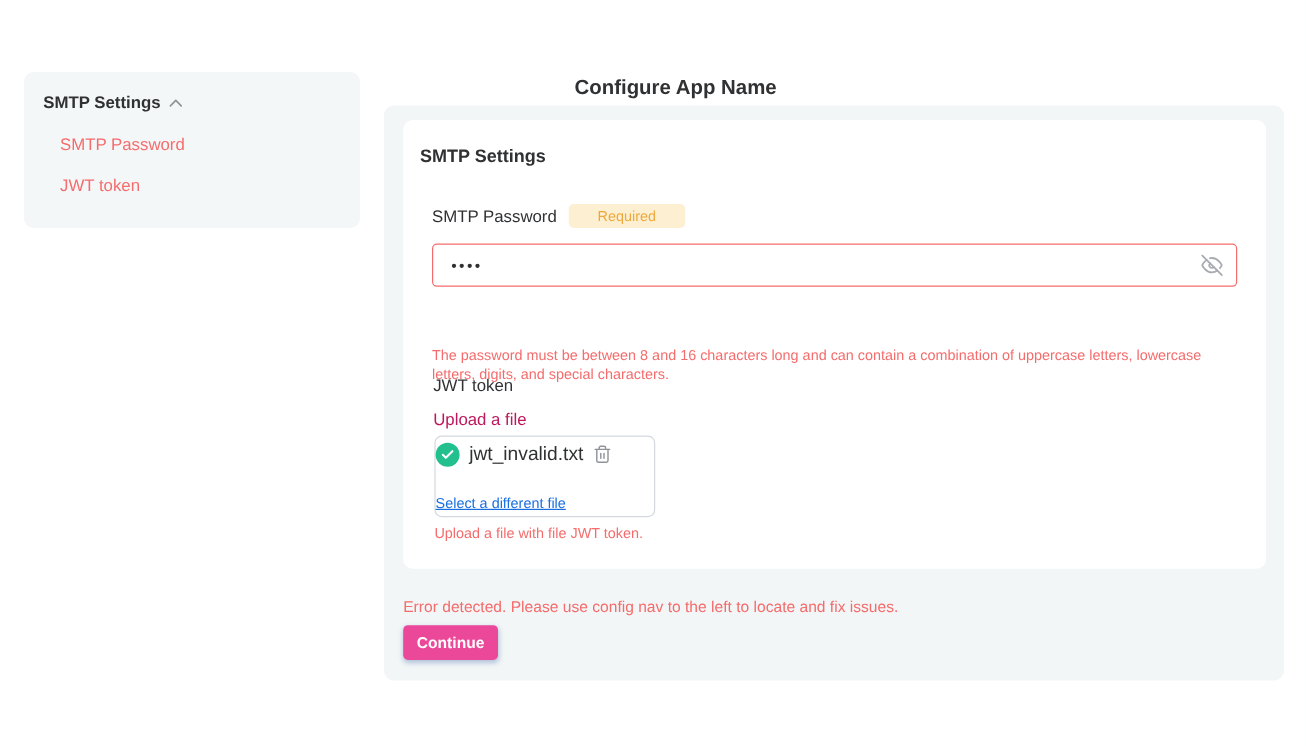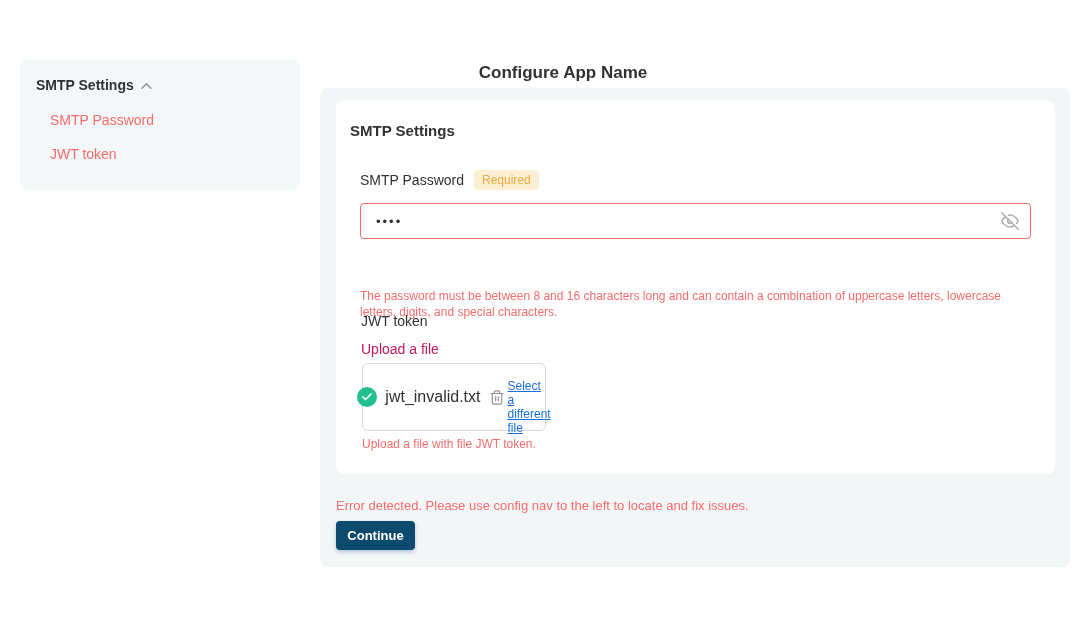--- a/index.html
+++ b/index.html
@@ -57,21 +57,21 @@
     position: absolute; left: 14px; top: 22px;
     font-size: 15px; font-weight: bold; color: #303133;
   }
   .field-label-row {
     position: absolute; left: 24px; top: 70px;
     display: flex; align-items: center; gap: 10px;
   }
   .field-label { font-size: 14px; color: #303133; font-weight: 500; }
   .required-badge {
     background: #fdf0d2; color: #eda93d;
-    font-size: 12px; padding: 3px 8px; border-radius: 4px;
+    font-size: 12px; padding: 3px 24px; border-radius: 4px;
   }
   .password-wrap {
     position: absolute; left: 24px; top: 103px;
     width: 671px; height: 36px;
   }
   .password-input {
     width: 100%; height: 100%;
     border: 1px solid #f56c6c; border-radius: 4px;
     padding: 0 36px 0 15px;
     font-size: 13px; color: #303133; letter-spacing: 2px;
@@ -94,22 +94,22 @@
   }
   .upload-label {
     position: absolute; left: 25px; top: 241px;
     font-size: 14px; color: #be185d;
   }
   .upload-box {
     position: absolute; left: 26px; top: 263px;
     width: 184px; height: 68px;
     border: 1px solid #d4d7de; border-radius: 6px;
     background: #ffffff;
-    display: flex; flex-direction: row;
-    align-items: center; justify-content: center; gap: 3px;
+    display: flex; flex-direction: column;
+    align-items: flex-start; justify-content: center; gap: 3px;
   }
   .file-row { display: flex; align-items: center; gap: 8px; }
   .check-circle {
     width: 20px; height: 20px; border-radius: 50%;
     background: #22c08e; display: flex;
     align-items: center; justify-content: center;
     flex-shrink: 0;
   }
   .file-name { font-size: 16px; color: #303133; }
   .trash-icon { width: 16px; height: 17px; cursor: pointer; display: flex; }
@@ -121,21 +121,21 @@
     position: absolute; left: 26px; top: 337px;
     font-size: 12px; color: #f56c6c;
   }
   .panel-error {
     position: absolute; left: 16px; top: 410px;
     font-size: 13px; color: #f56c6c;
   }
   .continue-btn {
     position: absolute; left: 16px; top: 433px;
     width: 79px; height: 29px;
-    background: #0c4a6e; color: #ffffff;
+    background: #ec4899; color: #ffffff;
     font-size: 13px; font-weight: bold;
     font-family: "Liberation Sans", sans-serif;
     border: none; border-radius: 4px;
     box-shadow: 0 2px 4px rgba(100,130,180,0.45);
     cursor: not-allowed;
   }
 </style>
 </head>
 <body>
 

